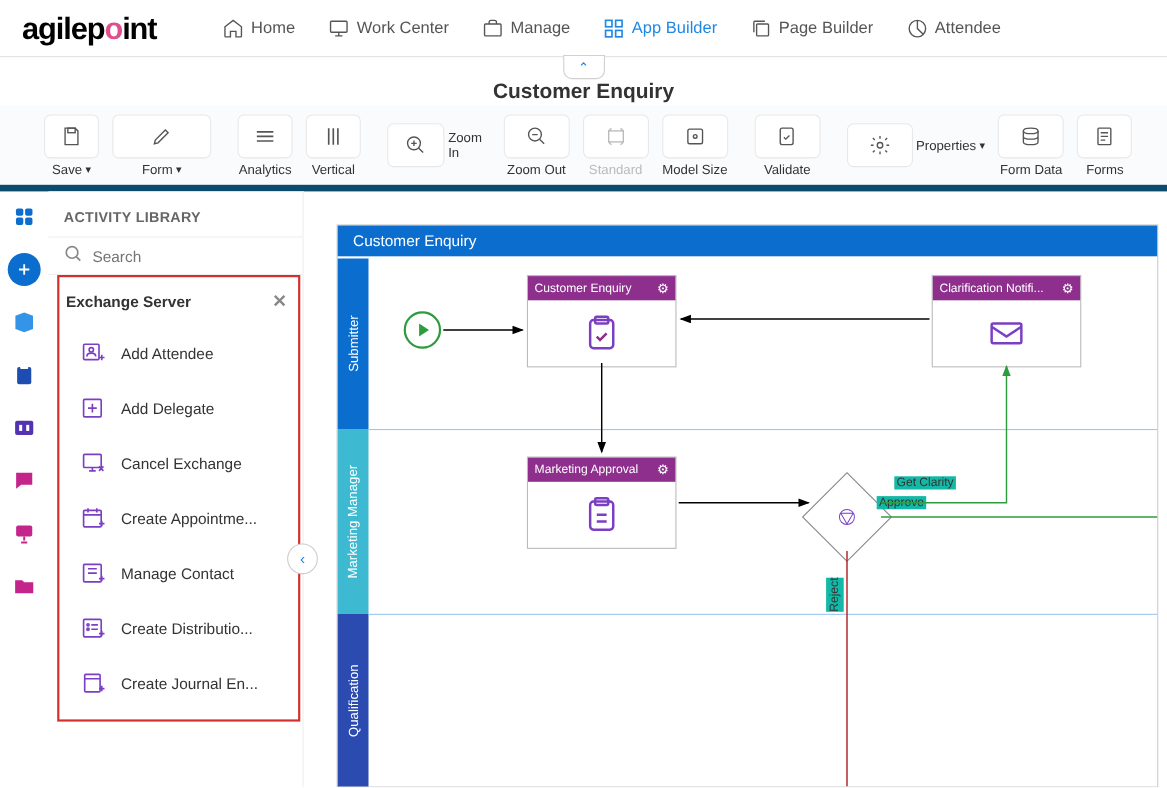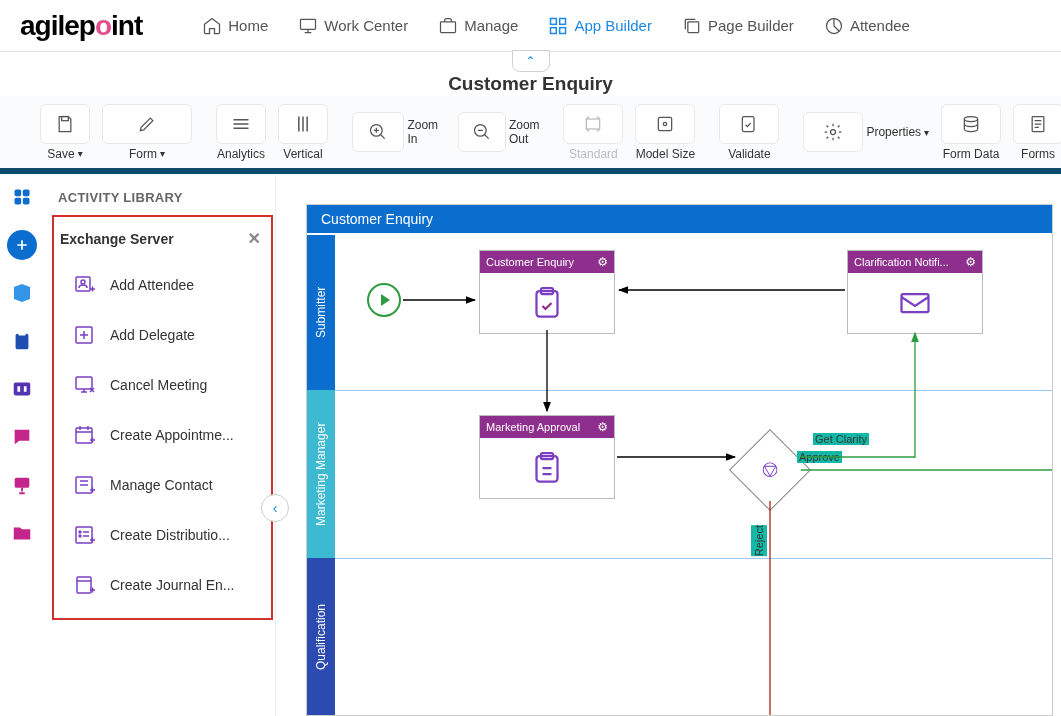--- a/index.html
+++ b/index.html
@@ -190,21 +190,21 @@
   <div class="tool-spacer-sm"></div>
   <div style="display:flex;flex-direction:row;align-items:center;gap:3px;">
     <div class="tool-btn" style="height:40px;width:60px;">
       <svg width="20" height="20" viewBox="0 0 24 24" fill="none" stroke="#555" stroke-width="1.5">
           <circle cx="10" cy="10" r="7"></circle>
           <path d="M15 15l5 5M10 7v6M7 10h6"></path>
         </svg>
     </div>
     <span class="tool-lbl">Zoom In</span>
   </div>
-  <div style="display:flex;flex-direction:row;align-items:center;gap:3px;">
+  <div style="display:flex;flex-direction:column;align-items:center;gap:3px;">
     <div class="tool-btn" style="height:40px;width:60px;">
       <svg width="20" height="20" viewBox="0 0 24 24" fill="none" stroke="#555" stroke-width="1.5">
           <circle cx="10" cy="10" r="7"></circle>
           <path d="M15 15l5 5M7 10h6"></path>
         </svg>
     </div>
     <span class="tool-lbl">Zoom Out</span>
   </div>
   <div style="display:flex;flex-direction:column;align-items:center;gap:3px;">
     <div class="tool-btn disabled" style="height:40px;width:60px;">
@@ -314,20 +314,27 @@
       </div>
     <div class="rail-icon">
         <svg width="22" height="22" viewBox="0 0 24 24" fill="#c4258a">
           <path d="M3 6h7l2 2h9v11H3V6z"></path>
         </svg>
       </div>
   </div>
 
   <div class="sidepanel">
     <div class="panel-head">ACTIVITY LIBRARY</div>
+    <div class="panel-search">
+      <span><svg width="18" height="18" viewBox="0 0 24 24" fill="none" stroke="#888" stroke-width="2">
+            <circle cx="10" cy="10" r="7"></circle>
+            <path d="M15 15l5 5"></path>
+          </svg></span>
+      <input placeholder="Search" style="">
+    </div>
     <div class="group">
       <div class="group-head">
         <span>Exchange Server</span>
         <span class="group-close">✕</span>
       </div>
       <div class="activity">
         <span class="act-icon">
             <svg width="24" height="24" viewBox="0 0 24 24" fill="none" stroke="#7b3fc4" stroke-width="1.5">
               <rect x="3" y="4" width="14" height="14" rx="1"></rect>
               <circle cx="10" cy="9" r="2"></circle>
@@ -347,21 +354,21 @@
         <span>Add Delegate</span>
       </div>
       <div class="activity">
         <span class="act-icon">
             <svg width="24" height="24" viewBox="0 0 24 24" fill="none" stroke="#7b3fc4" stroke-width="1.5">
               <rect x="3" y="4" width="16" height="12" rx="1"></rect>
               <path d="M11 16v3M8 19h6"></path>
               <path d="M17 15l4 4M21 15l-4 4"></path>
             </svg>
           </span>
-        <span>Cancel Meeting</span>
+        <span>Cancel Exchange</span>
       </div>
       <div class="activity">
         <span class="act-icon">
             <svg width="24" height="24" viewBox="0 0 24 24" fill="none" stroke="#7b3fc4" stroke-width="1.5">
               <rect x="3" y="5" width="16" height="15" rx="1"></rect>
               <path d="M3 9h16M7 3v4M15 3v4"></path>
               <path d="M17 17h5M19.5 14.5v5"></path>
             </svg>
           </span>
         <span>Create Appointme...</span>

